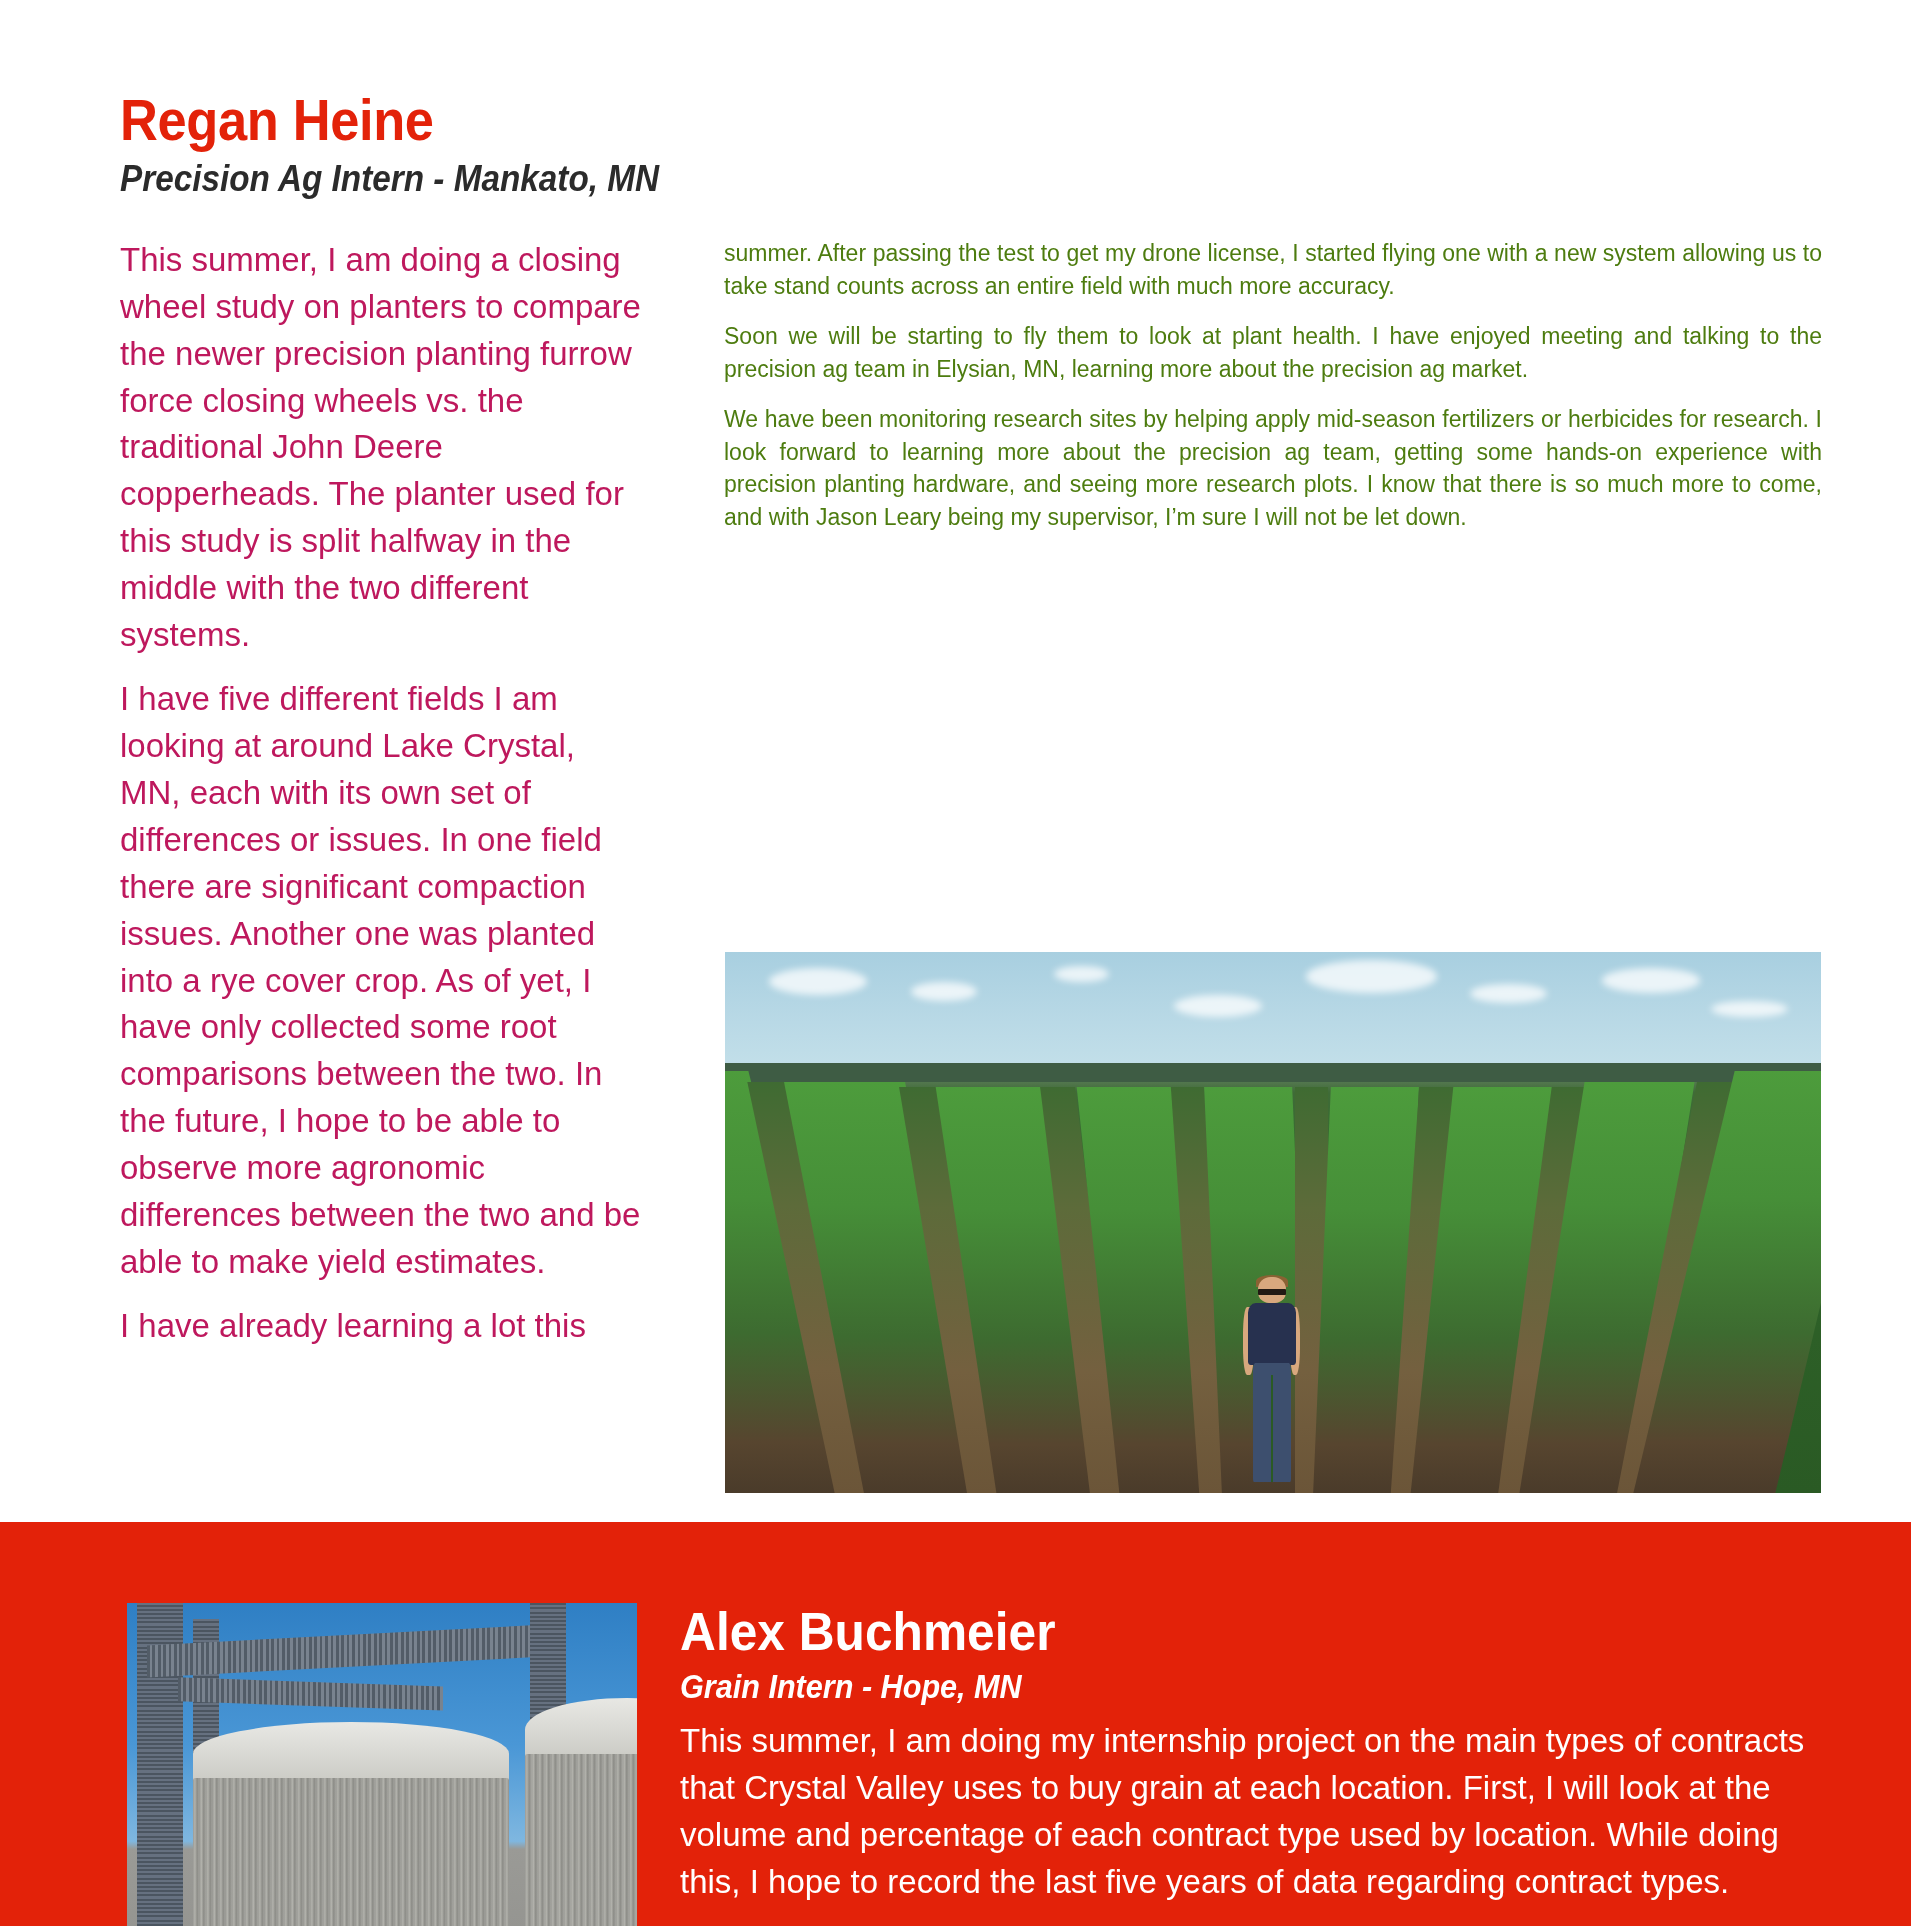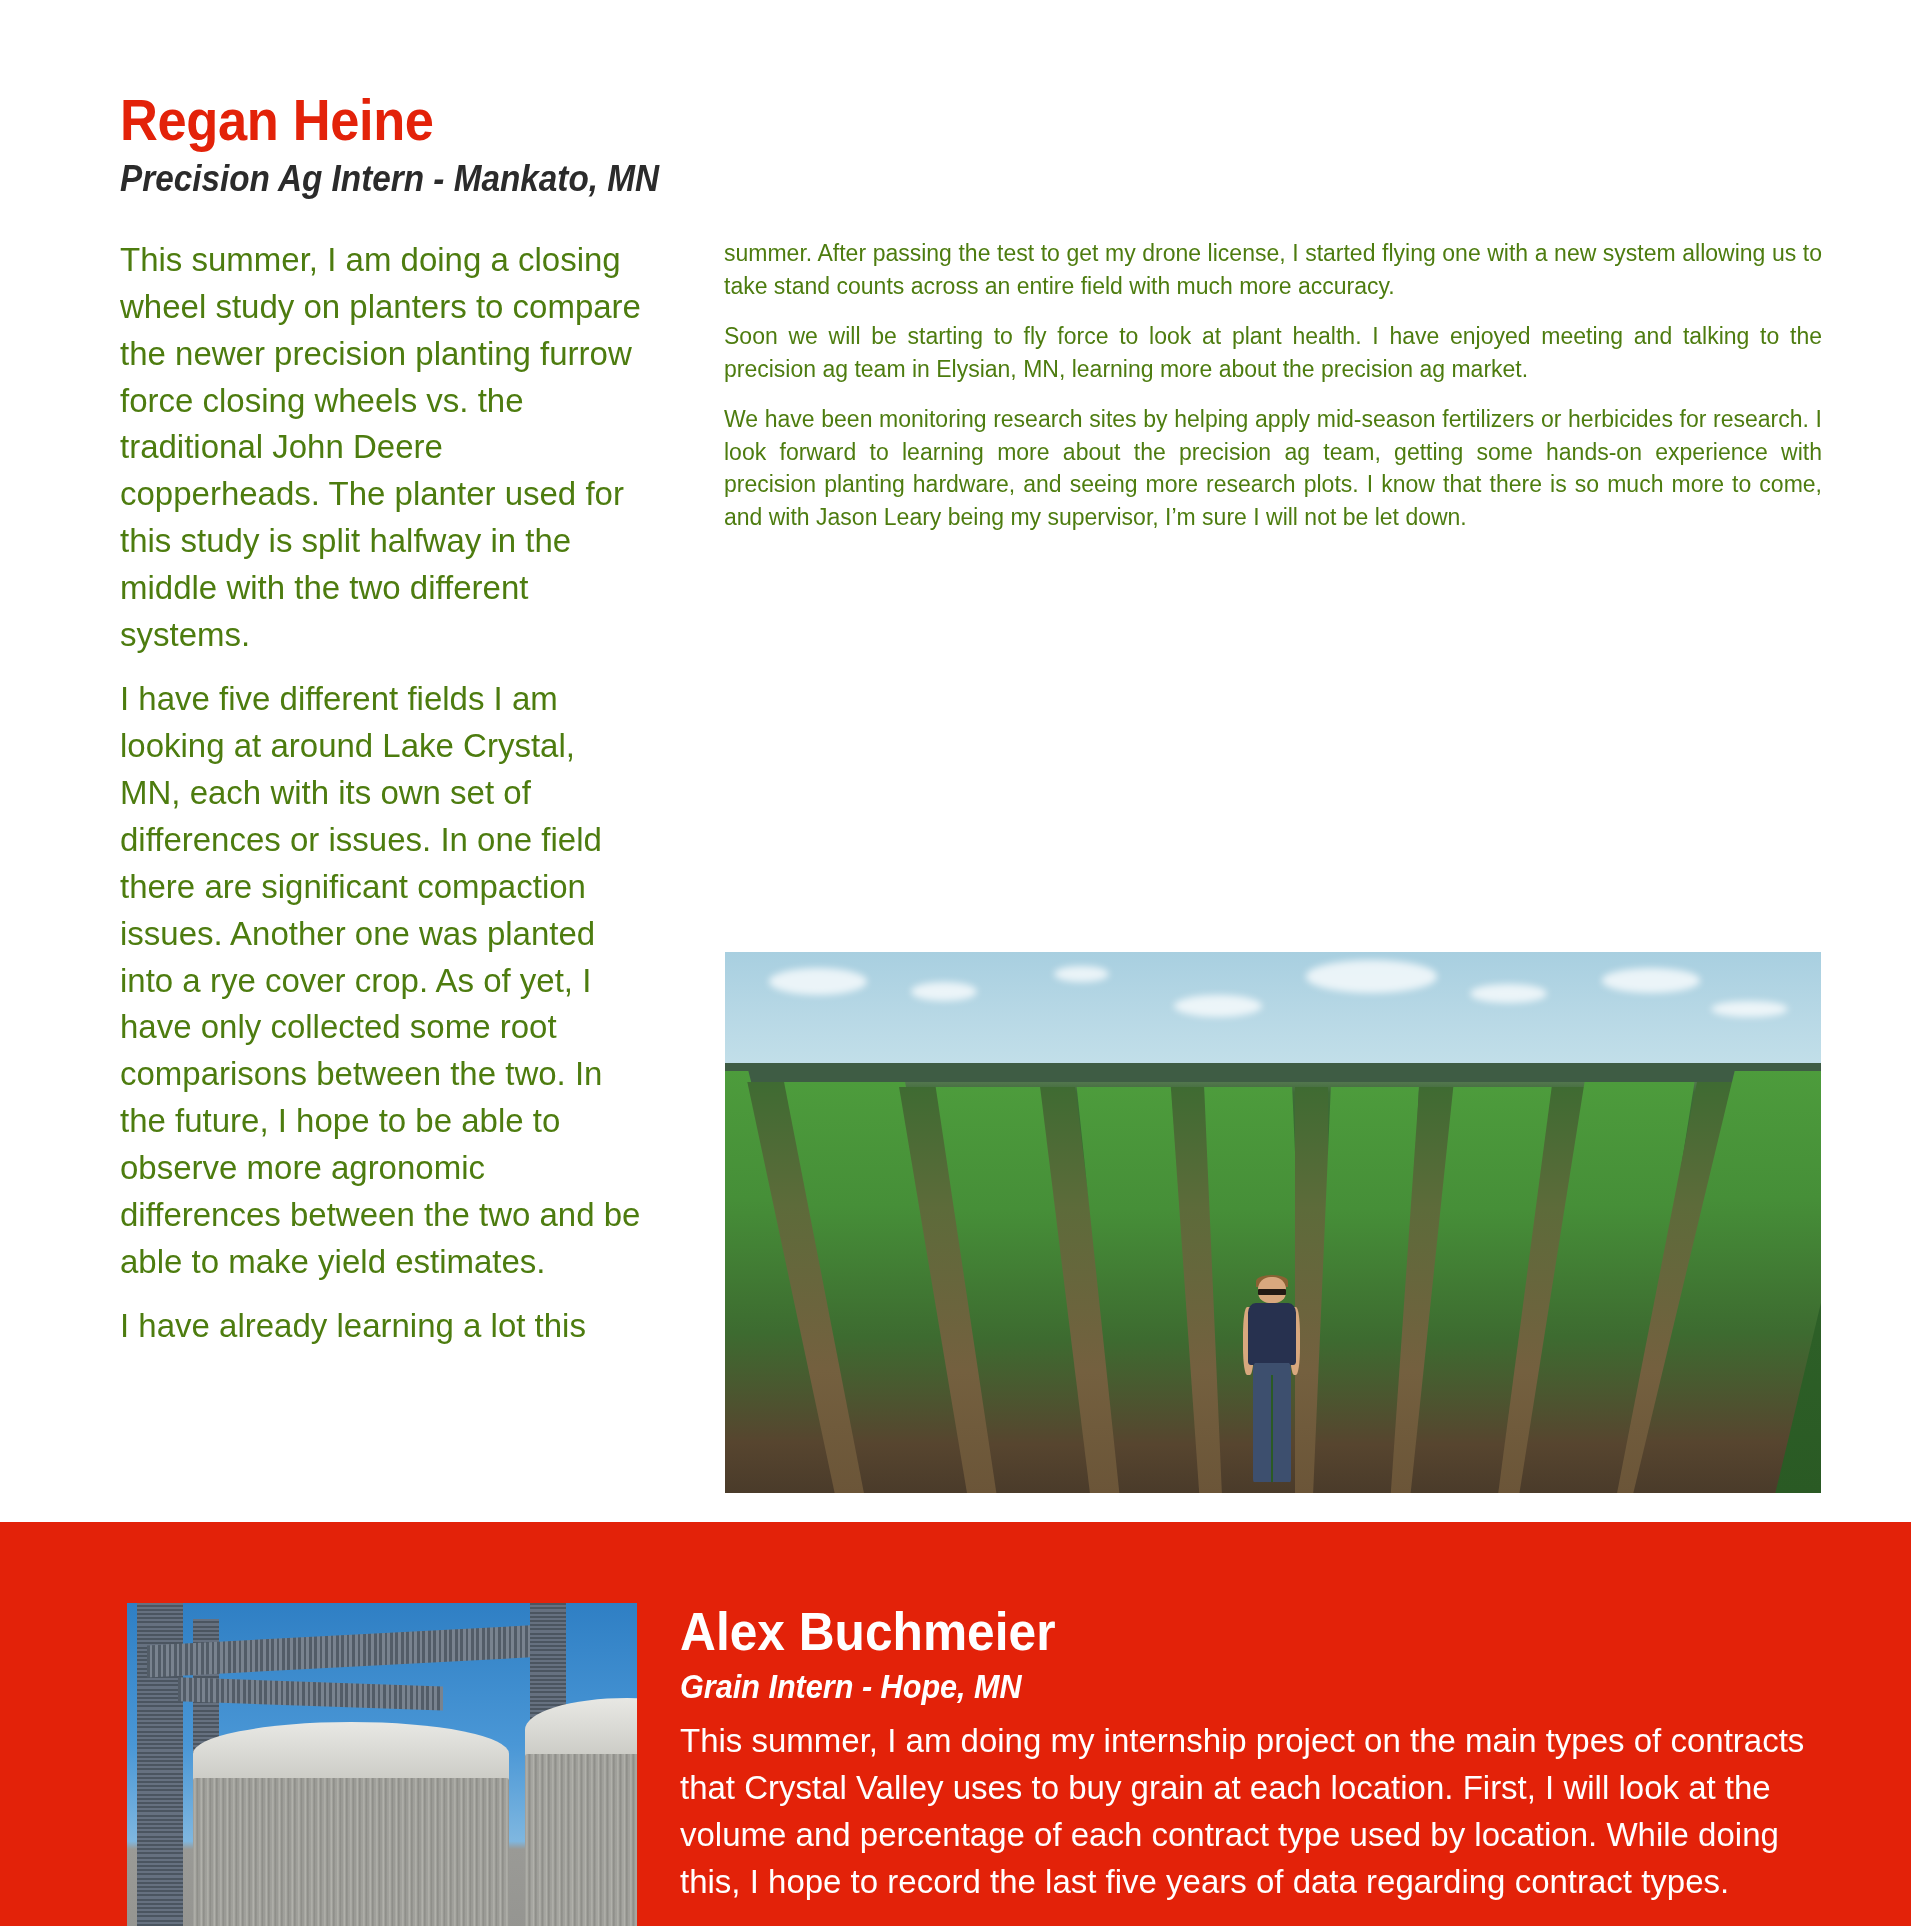--- a/index.html
+++ b/index.html
@@ -29,21 +29,21 @@
     font-weight:bold;font-style:italic;color:#2b2b2b;
     white-space:nowrap;
     transform:scaleX(0.90);transform-origin:left top;
   }
 
   
   #col-left{
     position:absolute;left:120px;top:237px;
     width:524px;
     font-size:33px;line-height:1.42;
-    color:#4d7c0f;text-align:left;
+    color:#be185d;text-align:left;
   }
   #col-right{
     position:absolute;left:724px;top:237px;
     width:1098px;
     font-size:23px;line-height:1.42;
     color:#4d7c0f;text-align:justify;
   }
   #col-left p,#col-right p{margin:0 0 17.7px 0;}
   #col-left p:last-child,#col-right p:last-child{margin-bottom:0;}
 
@@ -133,21 +133,21 @@
   <div id="regan-role">Precision Ag Intern - Mankato, MN</div>
 
   <div id="col-left">
     <p>This summer, I am doing a closing wheel study on planters to compare the newer precision planting furrow force closing wheels vs. the traditional John Deere copperheads. The planter used for this study is split halfway in the middle with the two different systems.</p>
     <p>I have five different fields I am looking at around Lake Crystal, MN, each with its own set of differences or issues. In one field there are significant compaction issues. Another one was planted into a rye cover crop. As of yet, I have only collected some root comparisons between the two. In the future, I hope to be able to observe more agronomic differences between the two and be able to make yield estimates.</p>
     <p> I have already learning a lot this</p>
   </div>
 
   <div id="col-right">
     <p>summer. After passing the test to get my drone license, I started flying one with a new system allowing us to take stand counts across an entire field with much more accuracy.</p>
-    <p>Soon we will be starting to fly force to look at plant health. I have enjoyed meeting and talking to the precision ag team in Elysian, MN, learning more about the precision ag market.</p>
+    <p>Soon we will be starting to fly them to look at plant health. I have enjoyed meeting and talking to the precision ag team in Elysian, MN, learning more about the precision ag market.</p>
     <p>We have been monitoring research sites by helping apply mid-season fertilizers or herbicides for research. I look forward to learning more about the precision ag team, getting some hands-on experience with precision planting hardware, and seeing more research plots. I know that there is so much more to come, and with Jason Leary being my supervisor, I’m sure I will not be let down.</p>
   </div>
 
   <div id="photo-cornfield">
     <div class="cloud" style="left:4%;top:3%;width:9%;height:5%;"></div>
     <div class="cloud" style="left:17%;top:5.5%;width:6%;height:3.5%;"></div>
     <div class="cloud" style="left:30%;top:2.5%;width:5%;height:3%;"></div>
     <div class="cloud" style="left:41%;top:8%;width:8%;height:4%;"></div>
     <div class="cloud" style="left:53%;top:1.5%;width:12%;height:6%;"></div>
     <div class="cloud" style="left:68%;top:6%;width:7%;height:3.5%;"></div>

